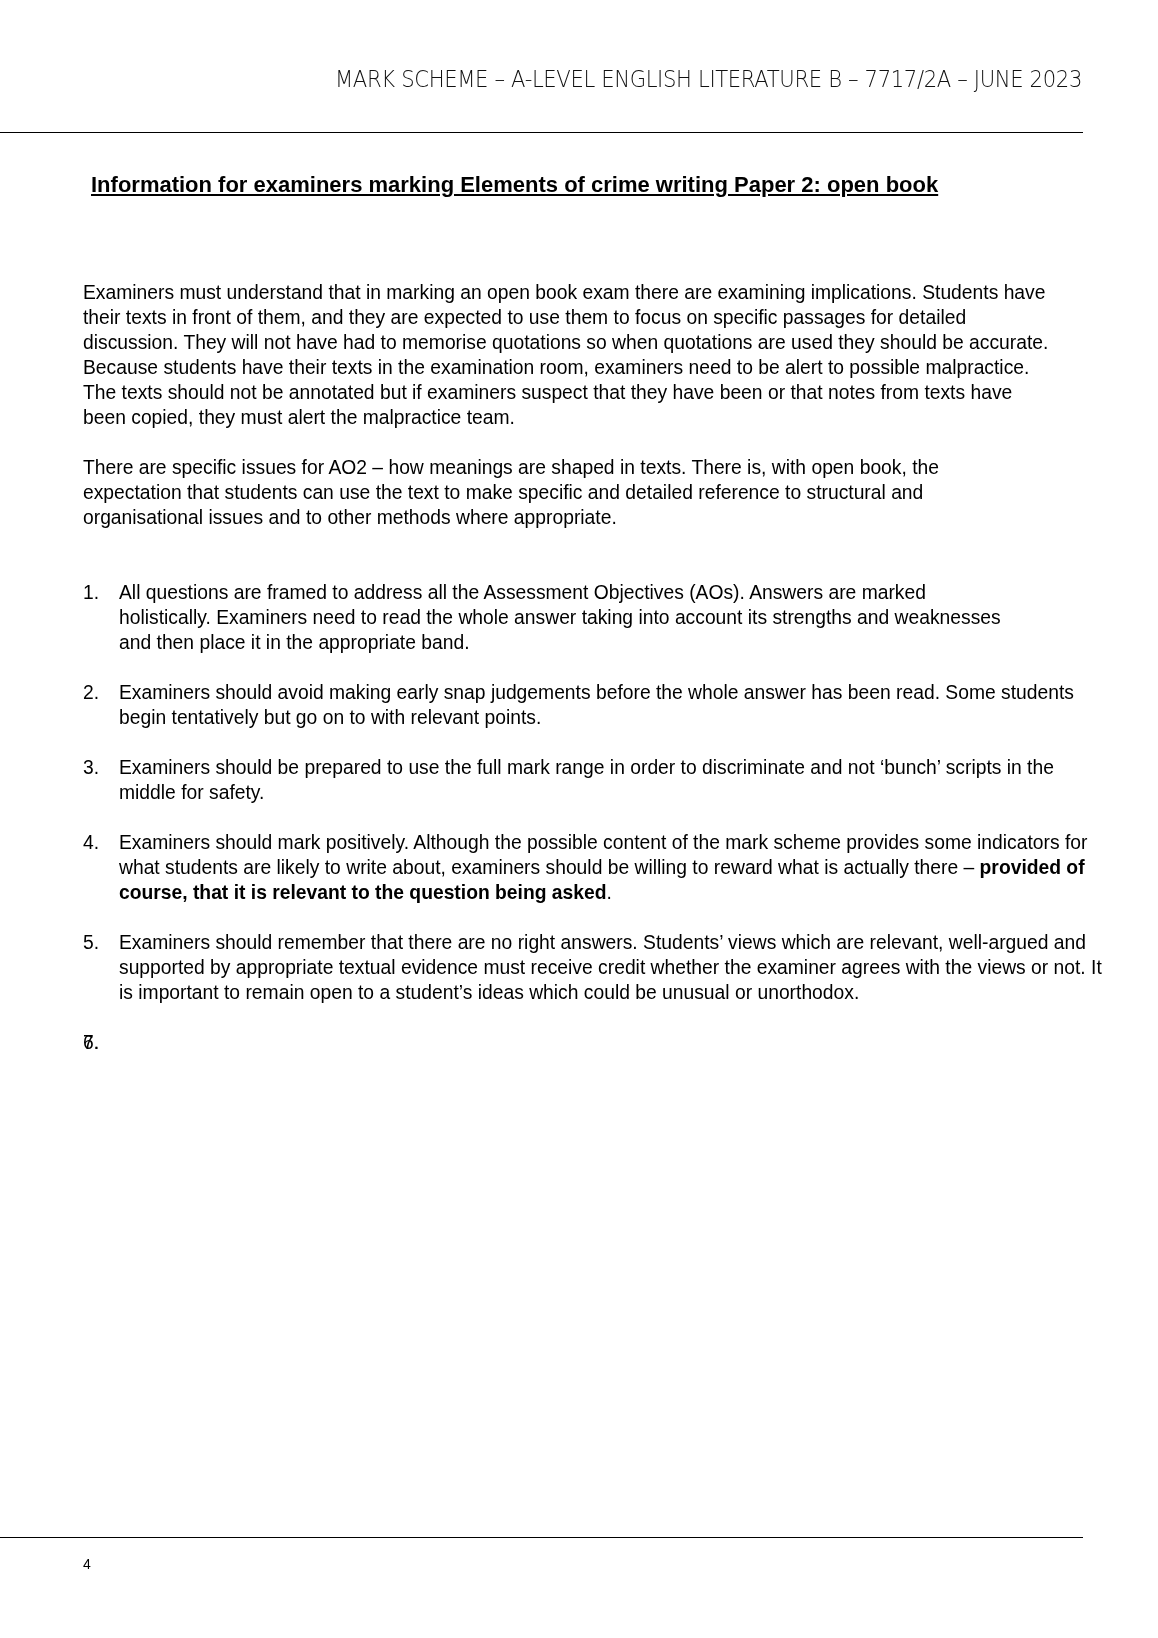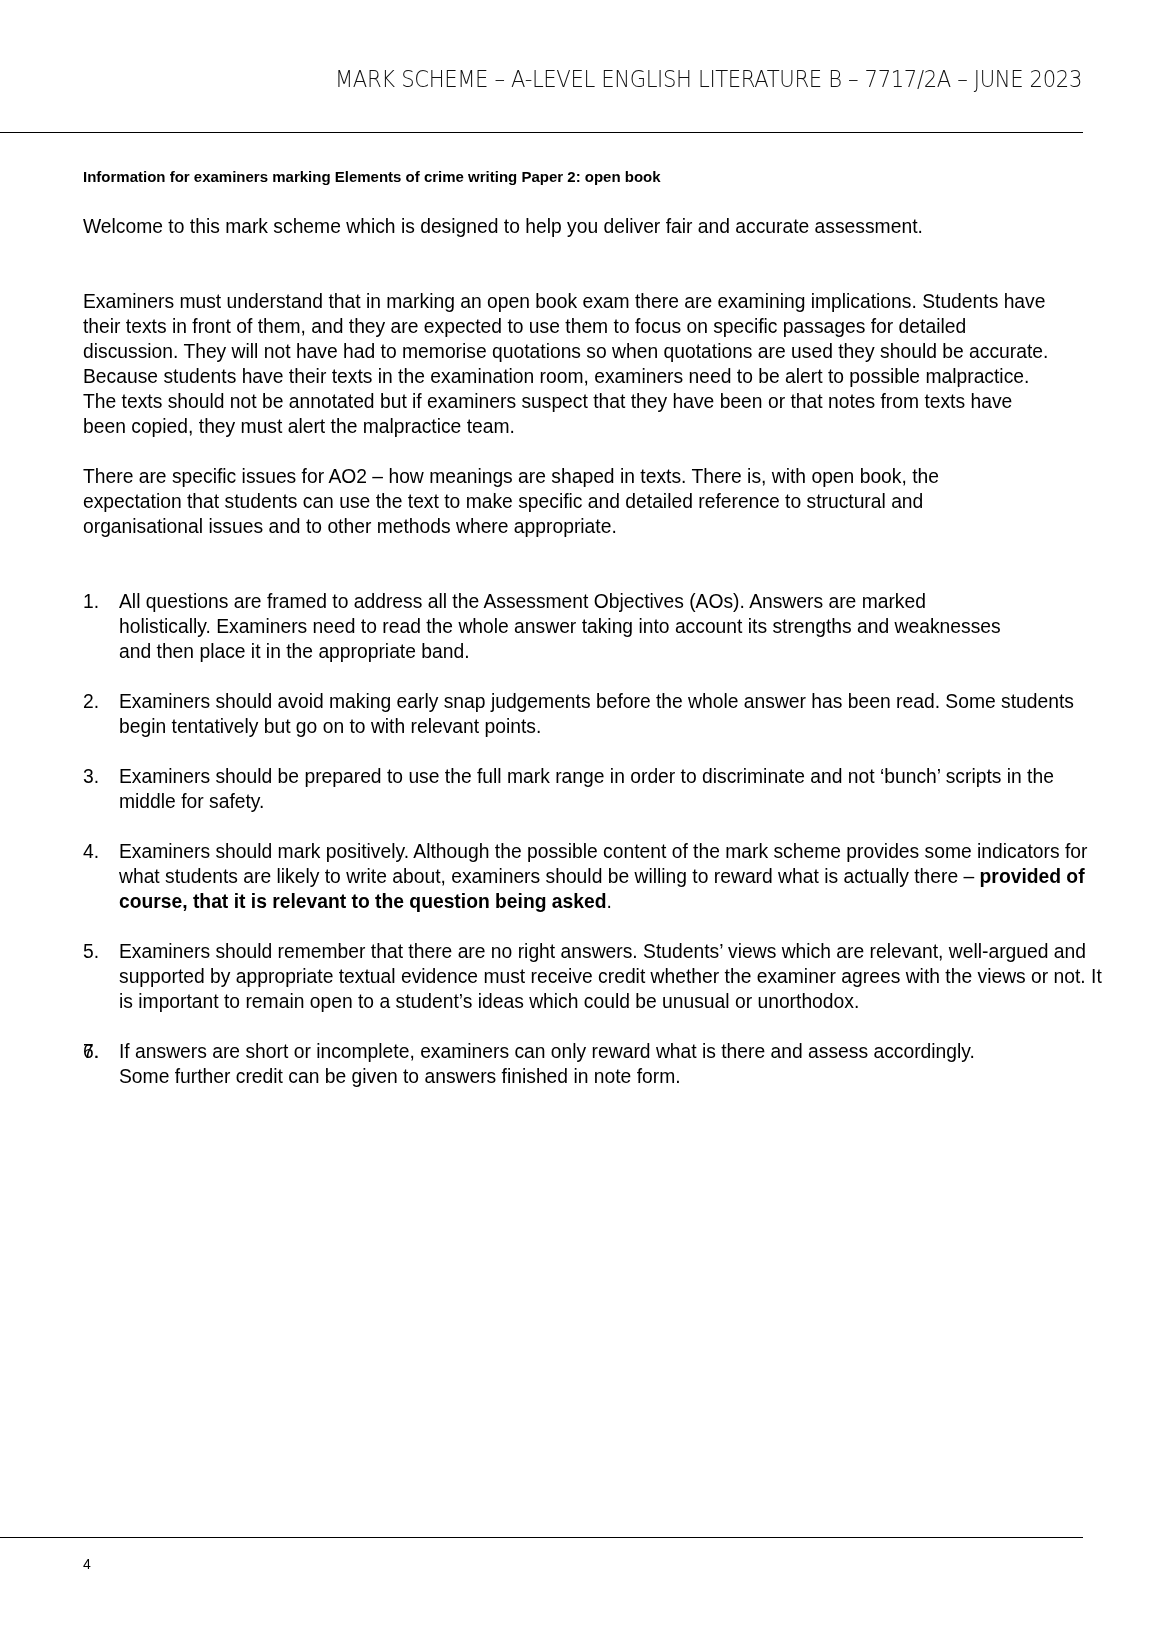--- a/index.html
+++ b/index.html
@@ -11,41 +11,40 @@
       transform: scaleX(0.92); transform-origin: right center;
       white-space: nowrap;
     }
     .rule { position: absolute; left: 0; width: 1083px; height: 1px; background: #000; }
     .rule.top { top: 132px; }
     .rule.bottom { top: 1537px; }
     .content {
       position: absolute; left: 83px; top: 164px; width: 1000px;
       font-family: "Liberation Sans", sans-serif; font-size: 19.3px; line-height: 25px;
     }
-    .content h2 { font-size: 15px; font-weight: bold; margin: 0; line-height: 25px; }
+    .content h2 { font-size: 22px; font-weight: bold; margin: 8px; line-height: 25px; text-decoration: underline; }
     .content p { margin: 0; }
     .gap { height: 25px; }
     ol.marks { list-style: none; margin: 0; padding: 0; }
     ol.marks li { position: relative; padding-left: 36px; margin: 0 0 25px 0; }
     ol.marks li .num { position: absolute; left: 0; top: 0; }
     .page-number {
       position: absolute; left: 83px; top: 1556px;
       font-family: "Liberation Sans", sans-serif; font-size: 14px; color: #000;
     }
   </style>
 </head>
 <body>
 
 <div class="header-title">MARK SCHEME – A-LEVEL ENGLISH LITERATURE B – 7717/2A – JUNE 2023</div>
 <div class="rule top"></div>
 
 <div class="content">
   <h2>Information for examiners marking Elements of crime writing Paper 2: open book</h2>
   <div class="gap"></div>
-  <p>Welcome to this mark scheme which is designed to help you deliver fair and accurate assessment.</p>
   <div class="gap"></div>
 
   <div class="gap"></div>
   <p style="width:975px">Examiners must understand that in marking an open book exam there are examining implications. Students have their texts in front of them, and they are expected to use them to focus on specific passages for detailed discussion.  They will not have had to memorise quotations so when quotations are used they should be accurate.  Because students have their texts in the examination room, examiners need to be alert to possible malpractice.  The texts should not be annotated but if examiners suspect that they have been or that notes from texts have been copied, they must alert the malpractice team.</p>
   <div class="gap"></div>
   <p style="width:950px">There are specific issues for AO2 – how meanings are shaped in texts.  There is, with open book, the expectation that students can use the text to make specific and detailed reference to structural and organisational issues and to other methods where appropriate.</p>
   <div class="gap"></div>
 
   <div class="gap"></div>
 
@@ -68,19 +67,18 @@
     </li>
     <li style="width:1000px">
       <span class="num">5.</span>
       <span>Examiners should remember that there are no right answers.  Students’ views which are relevant, well-argued and supported by appropriate textual evidence must receive credit whether the examiner agrees with the views or not.  It is important to remain open to a student’s ideas which could be unusual or unorthodox.</span>
     </li>
     <li style="width:990px">
       <span class="num">6.</span>
     </li>
     <li style="width:880px">
       <span class="num">7.</span>
-      <span>If answers are short or incomplete, examiners can only reward what is there and assess accordingly.  Some further credit can be given to answers finished in note form.</span>
     </li>
   </ol>
 </div>
 
 <div class="rule bottom"></div>
 <div class="page-number">4</div>
 
 </body></html>

